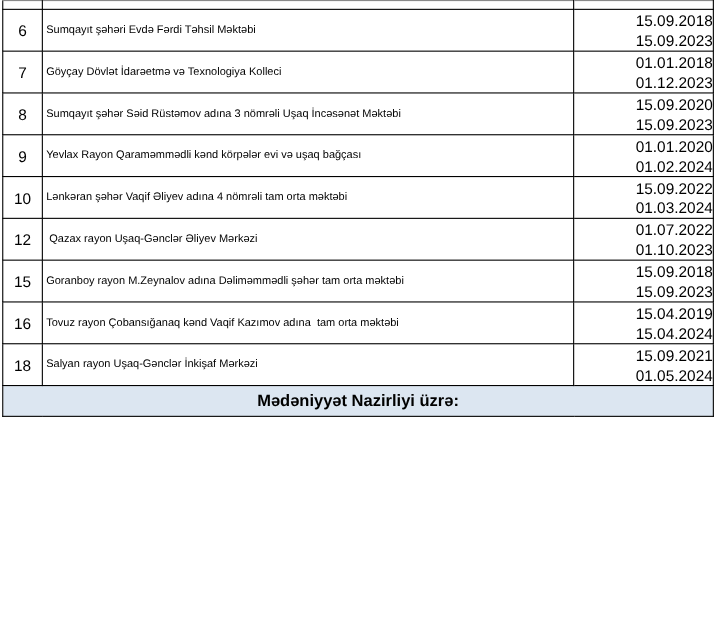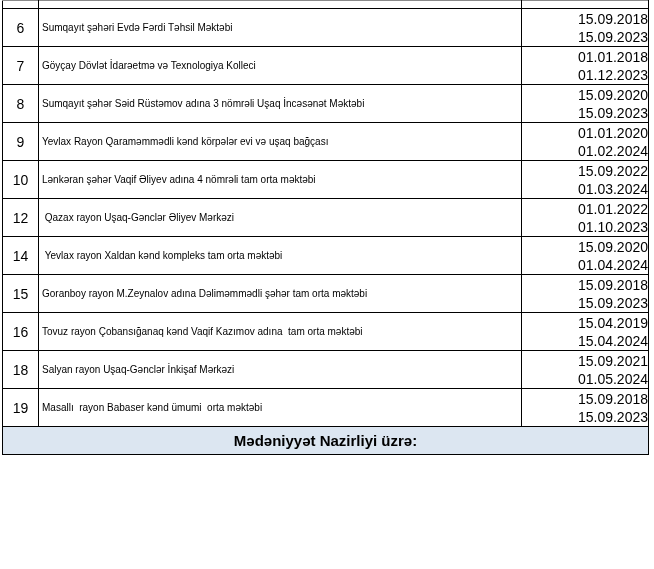--- a/index.html
+++ b/index.html
@@ -83,30 +83,22 @@
         <td class="name-cell">Lənkəran şəhər Vaqif Əliyev adına 4 nömrəli tam orta məktəbi</td>
         <td class="date-cell">
           <div class="date-line">15.09.2022</div>
           <div class="date-line">01.03.2024</div>
         </td>
       </tr>
       <tr class="data-row">
         <td class="num-cell">12</td>
         <td class="name-cell"> Qazax rayon Uşaq-Gənclər Əliyev Mərkəzi</td>
         <td class="date-cell">
-          <div class="date-line">01.01.2022</div>
+          <div class="date-line">01.07.2022</div>
           <div class="date-line">01.10.2023</div>
-        </td>
-      </tr>
-      <tr class="data-row">
-        <td class="num-cell">14</td>
-        <td class="name-cell"> Yevlax rayon Xaldan kənd kompleks tam orta məktəbi</td>
-        <td class="date-cell">
-          <div class="date-line">15.09.2020</div>
-          <div class="date-line">01.04.2024</div>
         </td>
       </tr>
       <tr class="data-row">
         <td class="num-cell">15</td>
         <td class="name-cell">Goranboy rayon M.Zeynalov adına Dəliməmmədli şəhər tam orta məktəbi</td>
         <td class="date-cell">
           <div class="date-line">15.09.2018</div>
           <div class="date-line">15.09.2023</div>
         </td>
       </tr>
@@ -119,27 +111,19 @@
         </td>
       </tr>
       <tr class="data-row">
         <td class="num-cell">18</td>
         <td class="name-cell">Salyan rayon Uşaq-Gənclər İnkişaf Mərkəzi</td>
         <td class="date-cell">
           <div class="date-line">15.09.2021</div>
           <div class="date-line">01.05.2024</div>
         </td>
       </tr>
-      <tr class="data-row">
-        <td class="num-cell">19</td>
-        <td class="name-cell">Masallı  rayon Babaser kənd ümumi  orta məktəbi</td>
-        <td class="date-cell">
-          <div class="date-line">15.09.2018</div>
-          <div class="date-line">15.09.2023</div>
-        </td>
-      </tr>
 
       <tr class="footer-row">
         <td colspan="3">Mədəniyyət Nazirliyi üzrə:</td>
       </tr>
     </tbody>
   </table>
 </div>
 
 </body></html>

